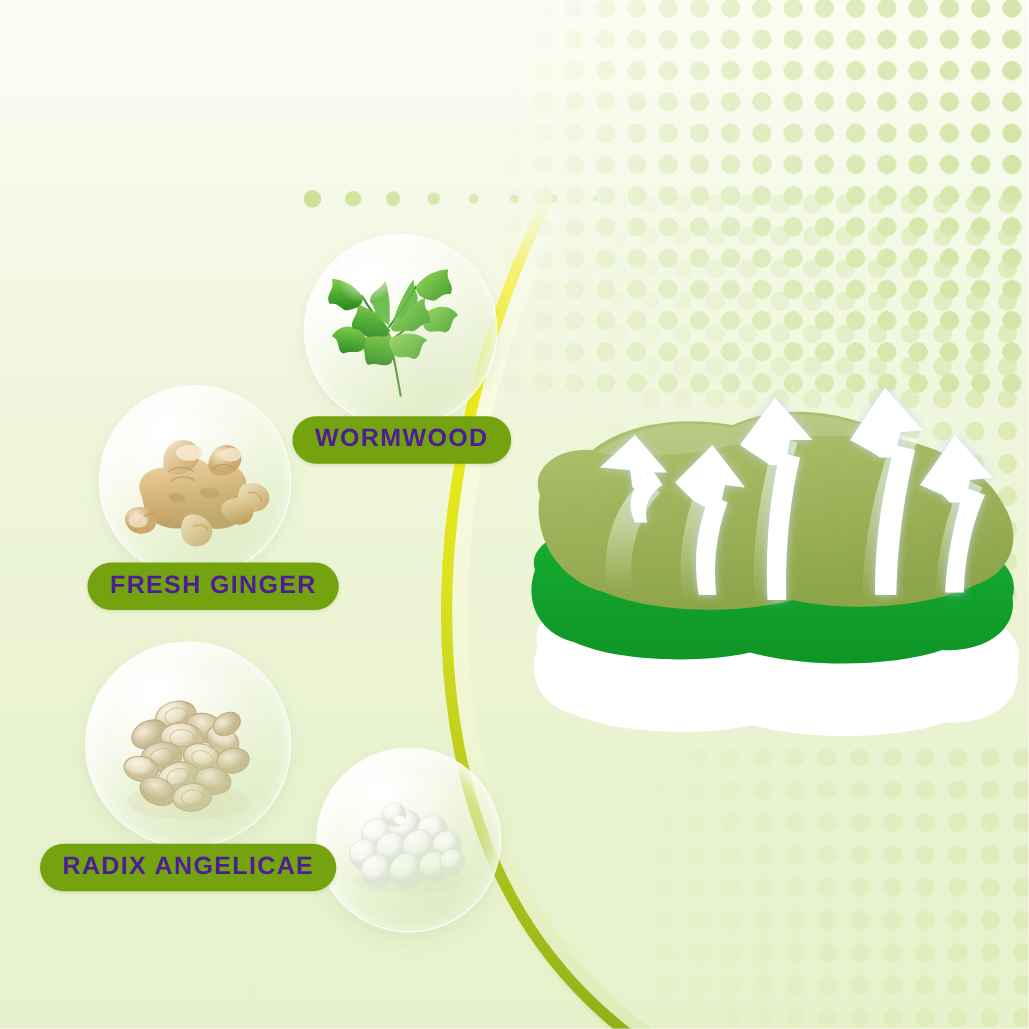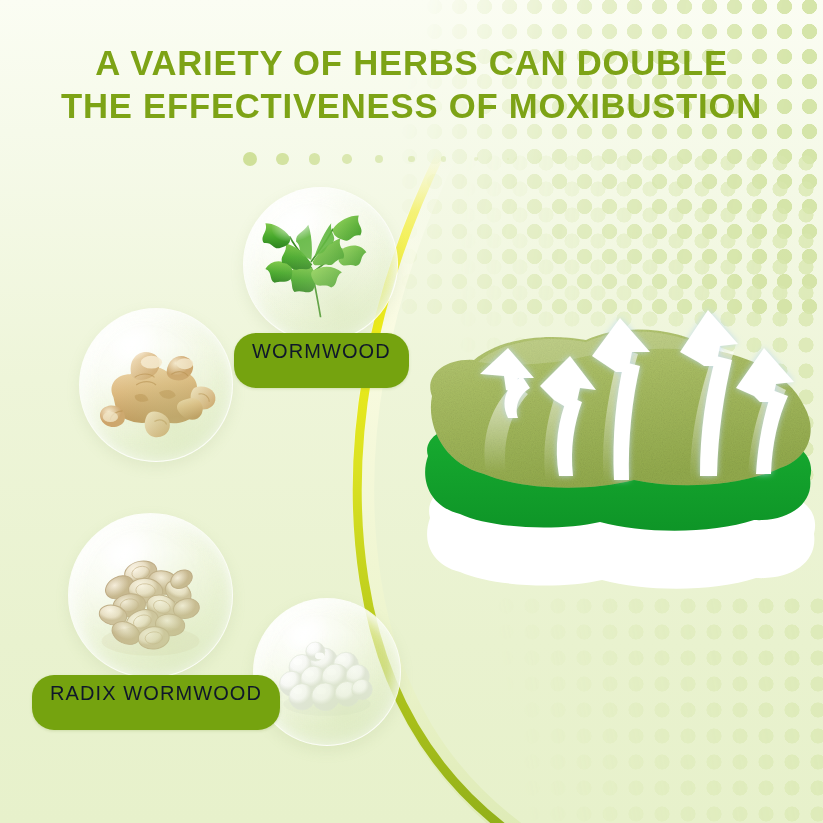--- a/index.html
+++ b/index.html
@@ -151,27 +151,27 @@
   #bubble-camphor   { left: 253px; top: 598px; width: 148px; height: 148px; }
 
   
   .pill {
     position: absolute;
     z-index: 7;
     display: inline-flex;
     align-items: center;
     justify-content: center;
     background: #75a30f;
-    color: #0f172a;
+    color: #4c1d95;
     border-radius: 22px;
     font-family: "Liberation Sans", sans-serif;
-    font-weight: 400;
+    font-weight: 700;
     font-size: 20px;
     letter-spacing: 1.1px;
-    padding: 7px 18px 25px;
+    padding: 7px 18px 8px;
     white-space: nowrap;
     box-shadow: 0 1px 3px rgba(110,140,40,.22);
   }
   #pill-wormwood { left: 234px; top: 333px; }
   #pill-ginger   { left: 70px;  top: 450px; }
   #pill-radix    { left: 32px;  top: 675px; }
   #pill-camphor  { left: 263px; top: 753px; }
 
   
   .patch {
@@ -186,24 +186,20 @@
 </style>
 </head>
 <body>
 
 <div id="poster">
 
   <div class="dotfield dotfield-tr"></div>
   <div class="dotfield dotfield-mid"></div>
   <div class="dotfield dotfield-br"></div>
 
-  <div class="headline">
-    <span class="line">A VARIETY OF HERBS CAN DOUBLE</span>
-    <span class="line">THE EFFECTIVENESS OF MOXIBUSTION</span>
-  </div>
 
   <div class="dotrow" id="dotrow">
       <i style="width: 14px; height: 14px; left: 0px; margin-top: -7px; background: rgb(207, 224, 153); opacity: 1;"></i>
       <i style="width: 12.56px; height: 12.56px; left: 33px; margin-top: -6.28px; background: rgb(207, 224, 153); opacity: 0.905;"></i>
       <i style="width: 11.12px; height: 11.12px; left: 66px; margin-top: -5.56px; background: rgb(207, 224, 153); opacity: 0.81;"></i>
       <i style="width: 9.68px; height: 9.68px; left: 99px; margin-top: -4.84px; background: rgb(207, 224, 153); opacity: 0.715;"></i>
       <i style="width: 8.24px; height: 8.24px; left: 132px; margin-top: -4.12px; background: rgb(207, 224, 153); opacity: 0.62;"></i>
       <i style="width: 6.8px; height: 6.8px; left: 165px; margin-top: -3.4px; background: rgb(207, 224, 153); opacity: 0.525;"></i>
       <i style="width: 5.36px; height: 5.36px; left: 198px; margin-top: -2.68px; background: rgb(207, 224, 153); opacity: 0.43;"></i>
       <i style="width: 3.92px; height: 3.92px; left: 231px; margin-top: -1.96px; background: rgb(207, 224, 153); opacity: 0.335;"></i>
@@ -323,20 +319,21 @@
         <ellipse cx="20" cy="71" rx="5" ry="3.4" fill="#f3e3c5" opacity=".8"></ellipse>
 
         <g fill="#a9762f" opacity=".35">
           <path d="M52 55 C56 52,62 53,63 57 C60 60,54 60,52 55 Z"></path>
           <path d="M36 57 C40 55,44 56,45 60 C41 62,36 61,36 57 Z"></path>
         </g>
       </svg>
     </div>
     <div class="shade"></div>
   </div>
+  <div class="pill" id="pill-ginger">FRESH GINGER</div>
 
   <div class="bubble" id="bubble-radix">
     <div class="art">
       <svg viewBox="0 0 100 100" xmlns="http://www.w3.org/2000/svg">
         <defs>
           <radialGradient id="slA" cx="35%" cy="30%">
             <stop offset="0%" stop-color="#fdf6e8"></stop>
             <stop offset="70%" stop-color="#eadfc6"></stop>
             <stop offset="100%" stop-color="#cdbd99"></stop>
           </radialGradient>
@@ -369,21 +366,21 @@
           <ellipse cx="57" cy="57" rx="5.3" ry="3.8" transform="rotate(20 57 57)"></ellipse>
           <ellipse cx="45" cy="66" rx="5.6" ry="3.9" transform="rotate(-18 45 66)"></ellipse>
           <ellipse cx="52" cy="76" rx="5.3" ry="3.7" transform="rotate(-6 52 76)"></ellipse>
         </g>
 
         <ellipse cx="50" cy="78" rx="30" ry="9" fill="#bca978" opacity=".12"></ellipse>
       </svg>
     </div>
     <div class="shade"></div>
   </div>
-  <div class="pill" id="pill-radix">RADIX WORMWOOD</div>
+  <div class="pill" id="pill-radix">RADIX ANGELICAE</div>
 
   <div class="bubble" id="bubble-camphor">
     <div class="art">
       <svg viewBox="0 0 100 100" xmlns="http://www.w3.org/2000/svg">
         <defs>
           <radialGradient id="cbA" cx="34%" cy="28%">
             <stop offset="0%" stop-color="#ffffff"></stop>
             <stop offset="62%" stop-color="#fafafa"></stop>
             <stop offset="100%" stop-color="#e2e6dc"></stop>
           </radialGradient>

